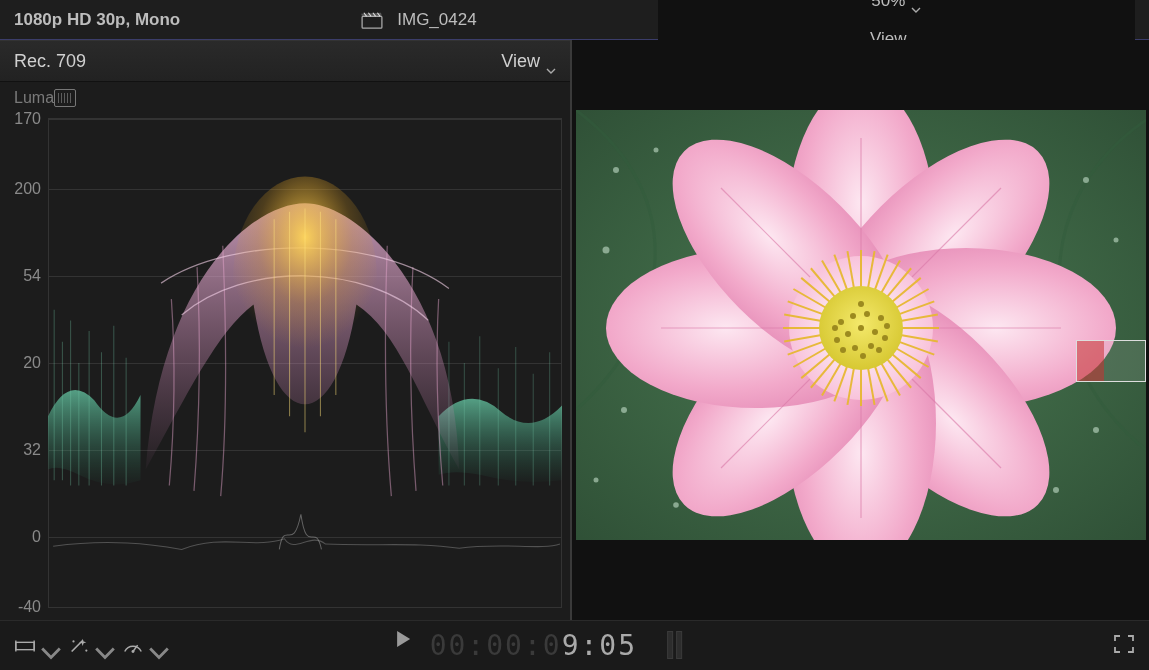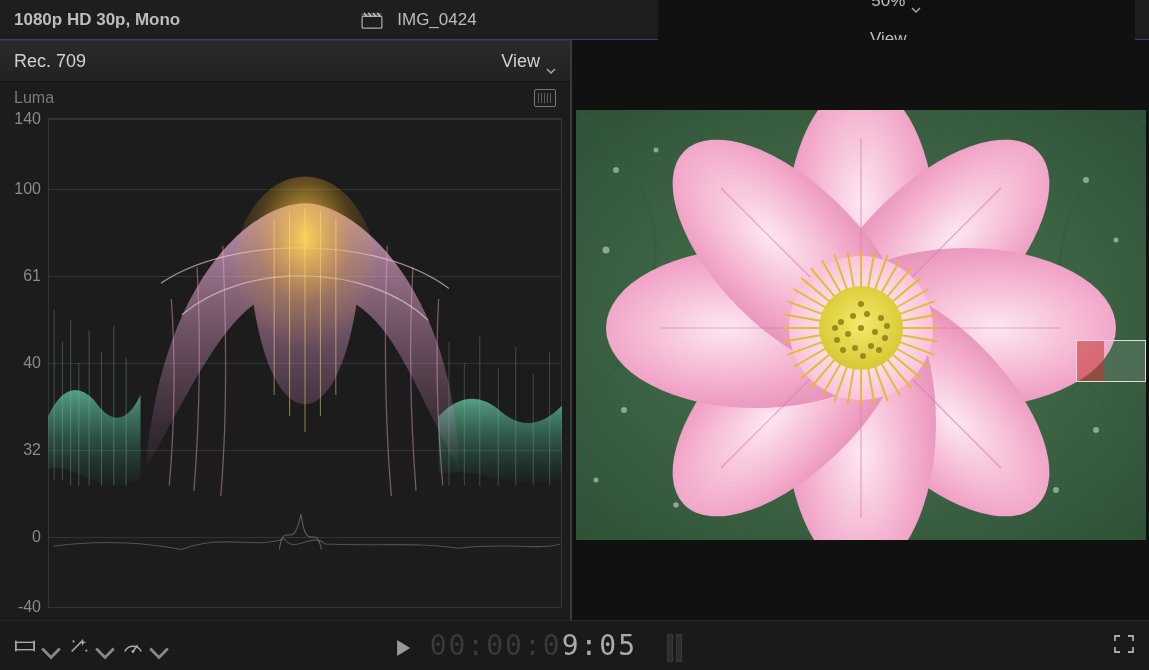--- a/index.html
+++ b/index.html
@@ -85,21 +85,20 @@
     border-bottom: 1px solid #111;
     border-top: 1px solid #333;
     font-size: 18px;
     color: #d0d0d0;
   }
 
   .scope-label-row {
     height: 32px;
     display: flex;
     align-items: center;
-    justify-content: space-between;
     padding: 0 14px;
     font-size: 16px;
     color: #7a7a7a;
   }
   .scope-settings-icon {
     width: 22px; height: 18px;
     border: 1px solid #777;
     border-radius: 2px;
     position: relative;
     cursor: pointer;
@@ -199,21 +198,21 @@
     gap:4px;
     cursor:pointer;
     height:30px;
   }
   .tool-btn svg { width:22px; height:20px; }
   .bottombar .play-area {
     position:absolute;
     left:50%;
     transform:translateX(-60%);
     display:flex;
-    align-items:flex-end;
+    align-items:flex-start;
     gap:18px;
   }
   .play-icon svg { width:18px; height:20px; }
   .timecode {
     font-family: "Menlo","Consolas",monospace;
     font-size: 28px;
     letter-spacing: 2px;
     color:#3a3a3a;
     position: relative;
   }
@@ -290,30 +289,30 @@
 
     <div class="scope-label-row">
       <span>Luma</span>
       <div class="scope-settings-icon"></div>
     </div>
 
     <div class="scope-body">
       <div class="grid">
 
         <div class="gridline" style="top:0%">
-            <span class="ylabel">140</span>
+            <span class="ylabel">170</span>
           </div>
         <div class="gridline" style="top:14.3%">
-            <span class="ylabel">100</span>
+            <span class="ylabel">200</span>
           </div>
         <div class="gridline" style="top:32.1%">
-            <span class="ylabel">61</span>
+            <span class="ylabel">54</span>
           </div>
         <div class="gridline" style="top:50%">
-            <span class="ylabel">40</span>
+            <span class="ylabel">20</span>
           </div>
         <div class="gridline" style="top:67.9%">
             <span class="ylabel">32</span>
           </div>
         <div class="gridline" style="top:85.7%">
             <span class="ylabel">0</span>
           </div>
         <div class="gridline" style="top:100%">
             <span class="ylabel">-40</span>
           </div>

